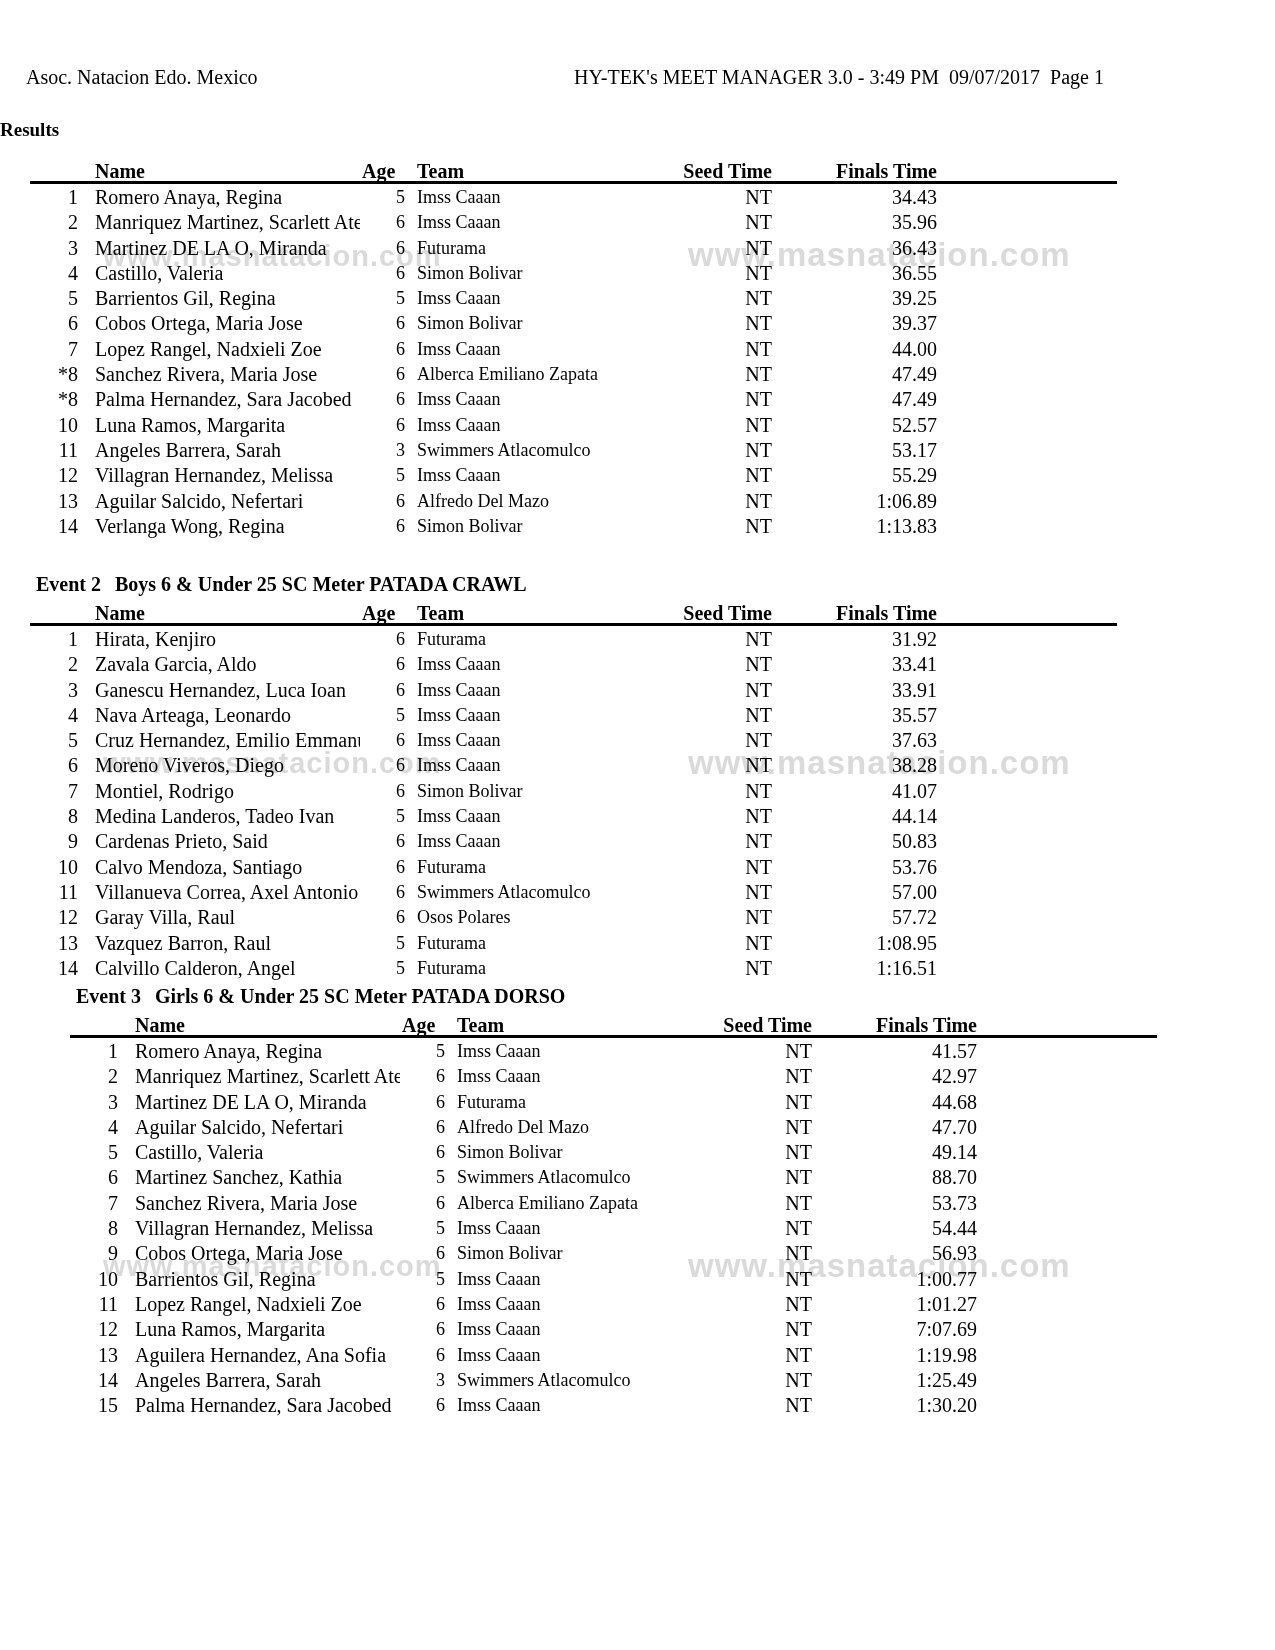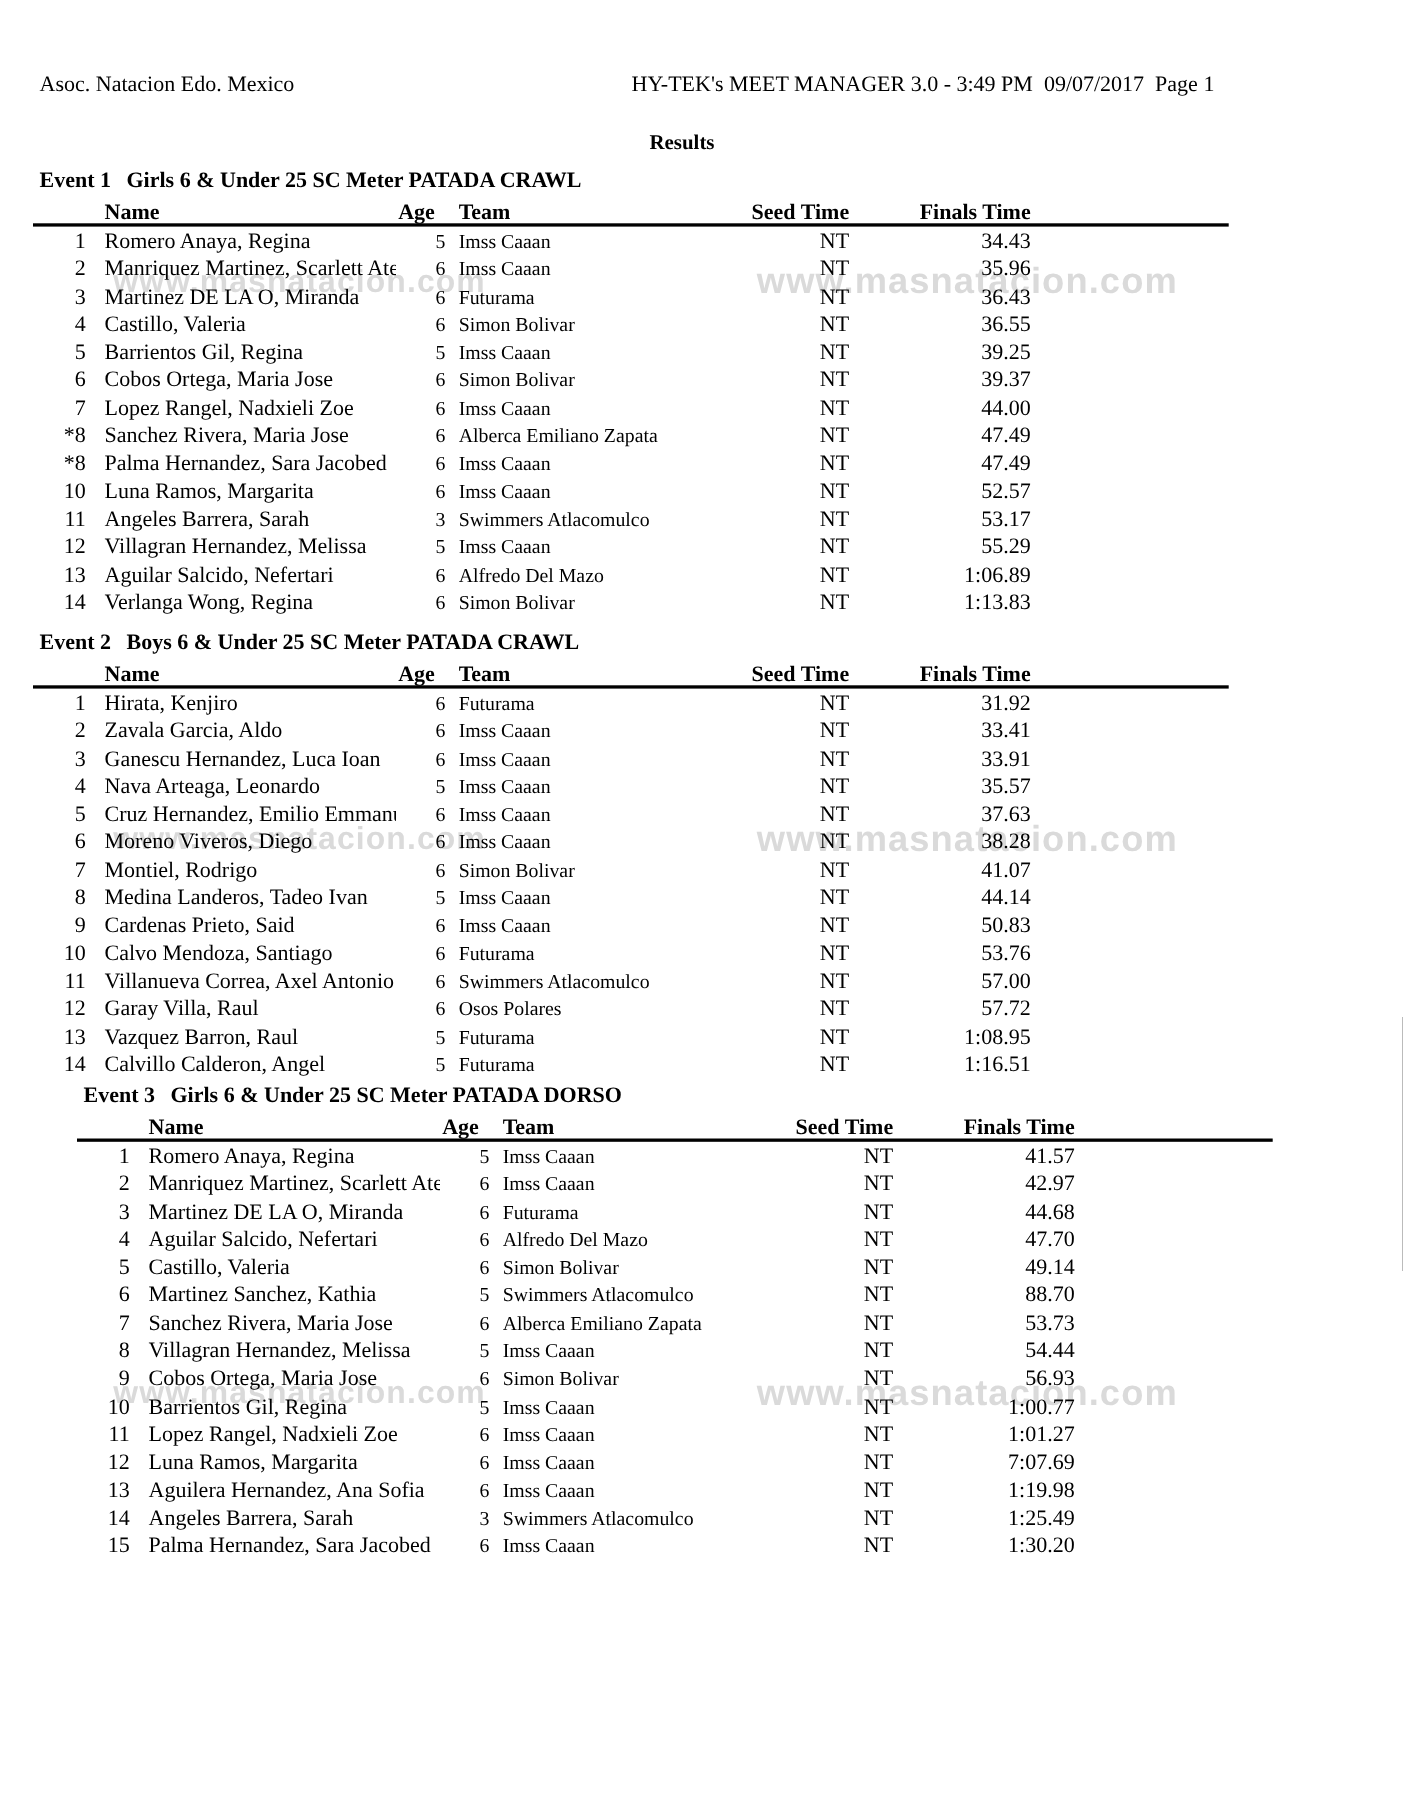--- a/index.html
+++ b/index.html
@@ -8,25 +8,25 @@
     width:1275px; height:1650px;
     margin:0 auto;
     background:#ffffff;
     font-family:"Liberation Serif","DejaVu Serif",serif;
     color:#000;
     overflow:hidden;
   }
   .pre { white-space:pre; }
 
   
-  .hdr-left  { position:absolute; top:66px; left:36px;  font-size:20px; }
+  .hdr-left  { position:absolute; top:66px; left:26px;  font-size:20px; }
   .hdr-right { position:absolute; top:66px; right:171px; font-size:20px; }
   .doc-title { position:absolute; top:92px; left:0; width:1240px; text-align:center;
                font-size:21px; font-weight:bold; }
-  .doc-sub   { position:absolute; top:119px; left:0; width:1240px; text-align:center;
+  .doc-sub   { position:absolute; top:119px; left:0; width:1240px; text-align:left;
                font-size:19px; font-weight:bold; }
 
   
   .wm { position:absolute; z-index:0;
         font-family:"Liberation Sans","DejaVu Sans",sans-serif;
         font-weight:bold; color:#dadada; letter-spacing:1px;
         text-shadow:1px 1px 0 #ffffff; user-select:none; }
   .wm-s { font-size:29px; }
   .wm-l { font-size:33px; }
 
@@ -65,23 +65,20 @@
   <span class="wm wm-s" style="top:747px;  left:103px;">www.masnatacion.com</span>
   <span class="wm wm-l" style="top:744px;  left:688px;">www.masnatacion.com</span>
   <span class="wm wm-s" style="top:1250px; left:103px;">www.masnatacion.com</span>
   <span class="wm wm-l" style="top:1247px; left:688px;">www.masnatacion.com</span>
 
   <div class="hdr-left">Asoc. Natacion Edo. Mexico</div>
   <div class="hdr-right pre">HY-TEK's MEET MANAGER 3.0 - 3:49 PM  09/07/2017  Page 1</div>
   <div class="doc-sub">Results</div>
 
   <div class="event" style="top:153px;">
-    <div class="event-heading">
-      <span class="ev-num">Event 1</span><span>Girls 6 &amp; Under 25 SC Meter PATADA CRAWL</span>
-    </div>
     <div class="thead">
       <span class="th th-name">Name</span>
       <span class="th th-age">Age</span>
       <span class="th th-team">Team</span>
       <span class="th th-seed">Seed Time</span>
       <span class="th th-finals">Finals Time</span>
     </div>
     <div class="rows">
         <div class="row">
           <span class="c c-rank">1</span>

